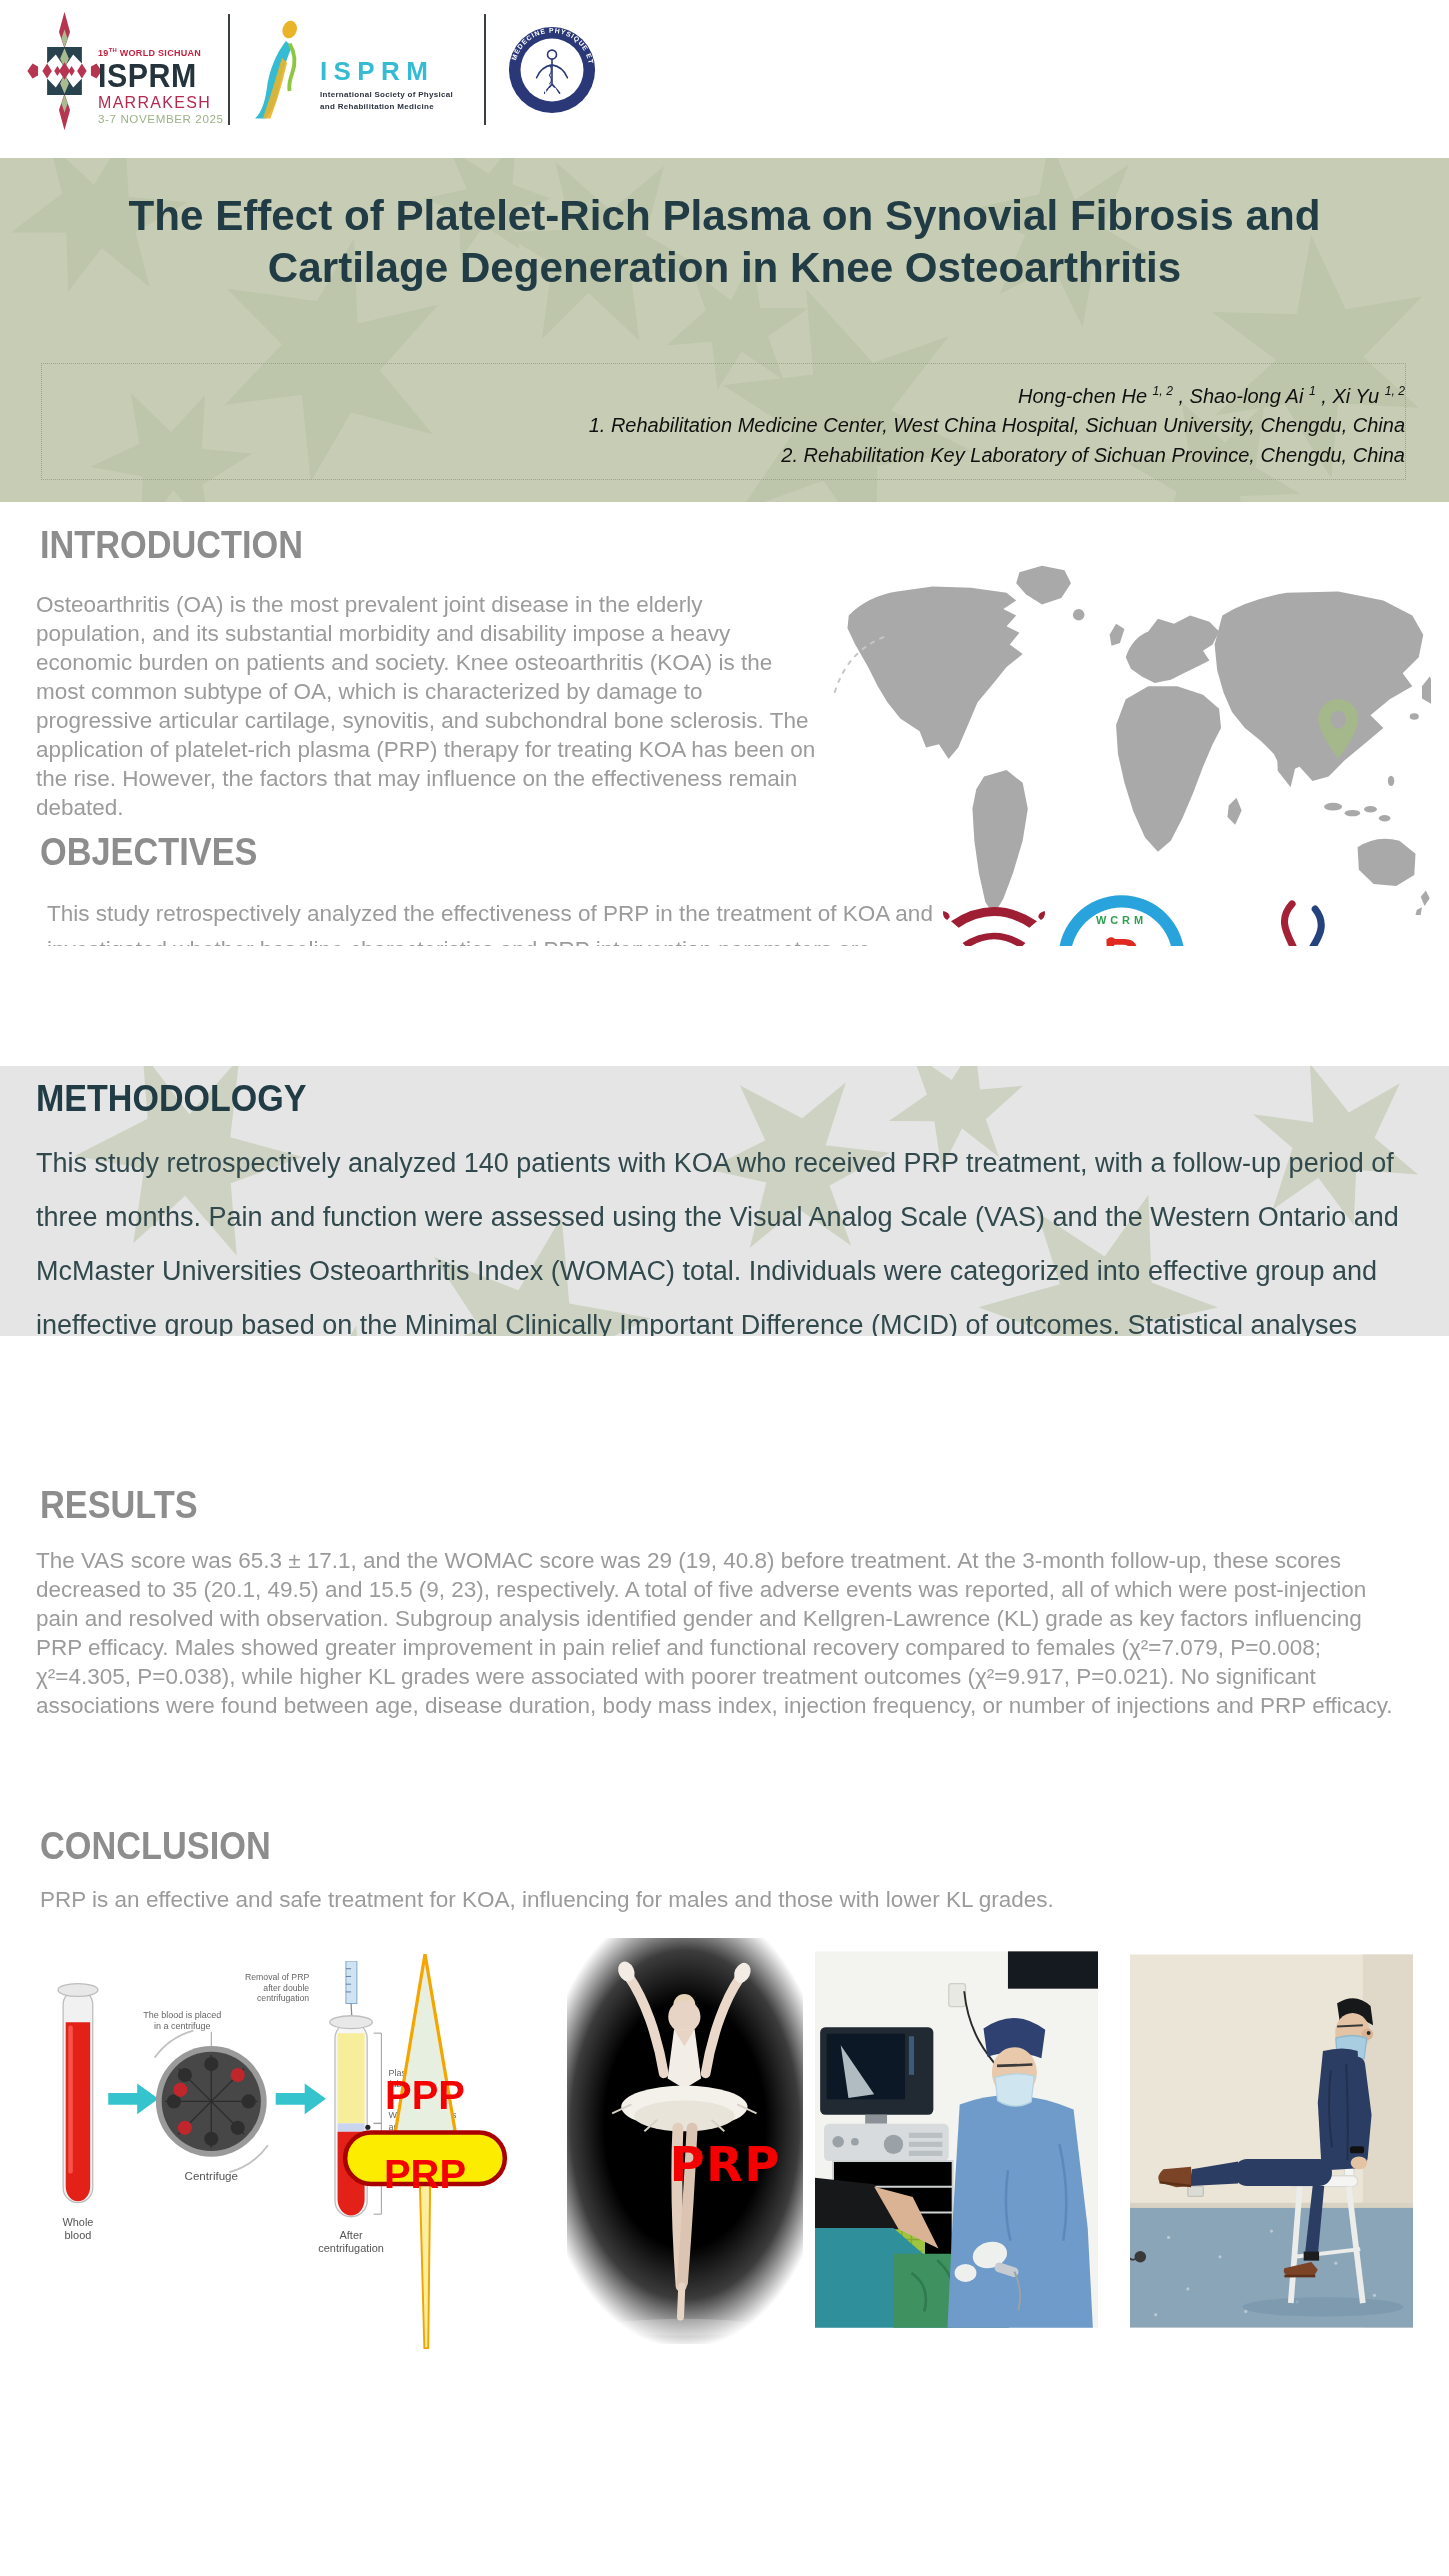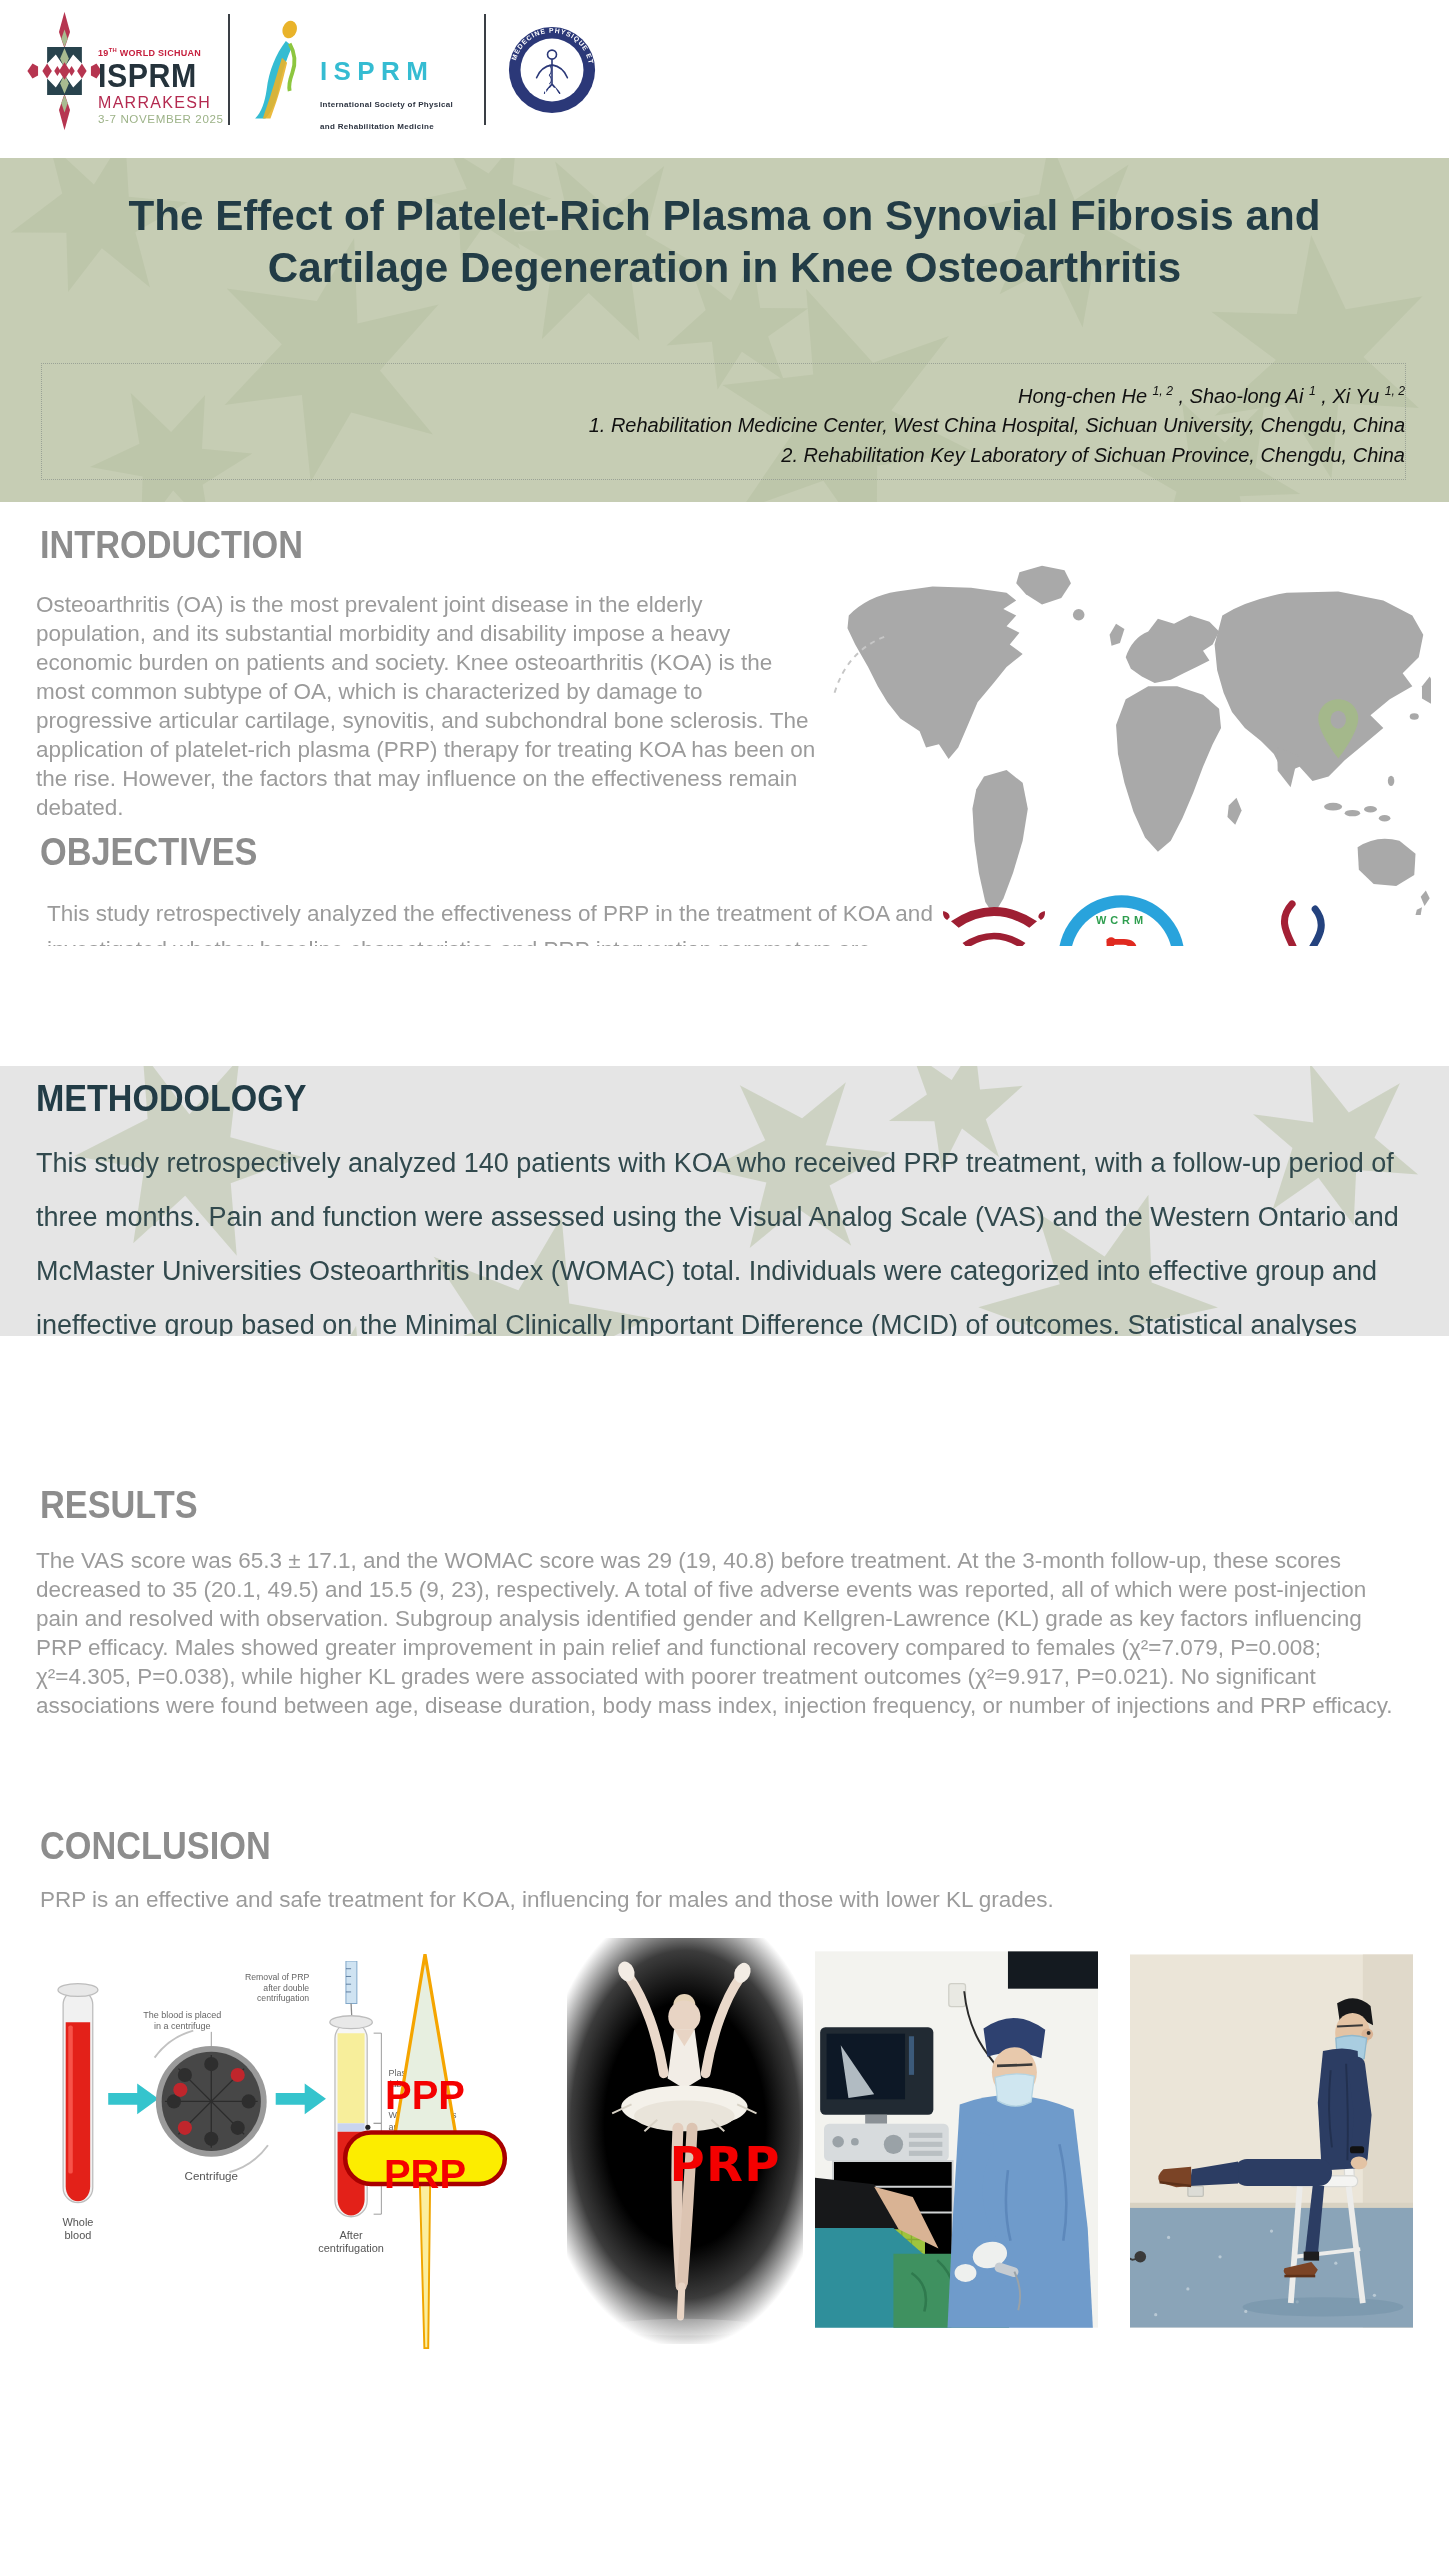--- a/index.html
+++ b/index.html
@@ -13,21 +13,21 @@
   .lm-flower{position:absolute;left:24.5px;top:7.7px;}
   .lm-text{position:absolute;left:98px;top:48px;line-height:1;}
   .lm-congress{color:#c6203e;font-weight:bold;font-size:9px;letter-spacing:0.3px;}
   .lm-congress sup{font-size:5.8px;}
   .lm-acronym{color:#25333c;font-weight:bold;font-size:33px;letter-spacing:0.6px;margin-top:1.3px;transform:scaleX(.92);transform-origin:left;}
   .lm-city{color:#b42a50;font-size:16px;letter-spacing:1.3px;margin-top:2.6px;}
   .lm-dates{color:#9cb287;font-size:11.6px;letter-spacing:0.6px;margin-top:1.9px;}
   .ip-wrap{position:absolute;left:250px;top:19.3px;width:219px;height:119px;}
   .ip-text{position:absolute;left:70px;top:37px;}
   .ip-acronym{color:#35bcd2;font-weight:bold;font-size:26px;letter-spacing:6.4px;}
-  .ip-sub{color:#2c3340;font-size:8px;font-weight:bold;margin-top:13px;letter-spacing:0.3px;}
+  .ip-sub{color:#2c3340;font-size:8px;font-weight:bold;margin-top:3px;letter-spacing:0.3px;}
   .som-wrap{position:absolute;left:507px;top:24.5px;}
 
   
   .banner{top:158px;height:345px;background:#c6cdb4;}
   .camo{position:absolute;left:0;top:0;}
   .title{position:absolute;left:0;top:31px;width:1449px;text-align:center;color:#223c46;font-weight:bold;font-size:43px;line-height:52px;transform:scaleX(.98);}
   .authorbox{position:absolute;left:41px;top:205px;width:1363px;height:103px;border:1.3px dotted #9aa296;padding-top:11.6px;text-align:right;color:#101010;font-style:italic;font-size:20px;line-height:30px;}
   .authorbox sup{font-size:12.2px;}
 
   

